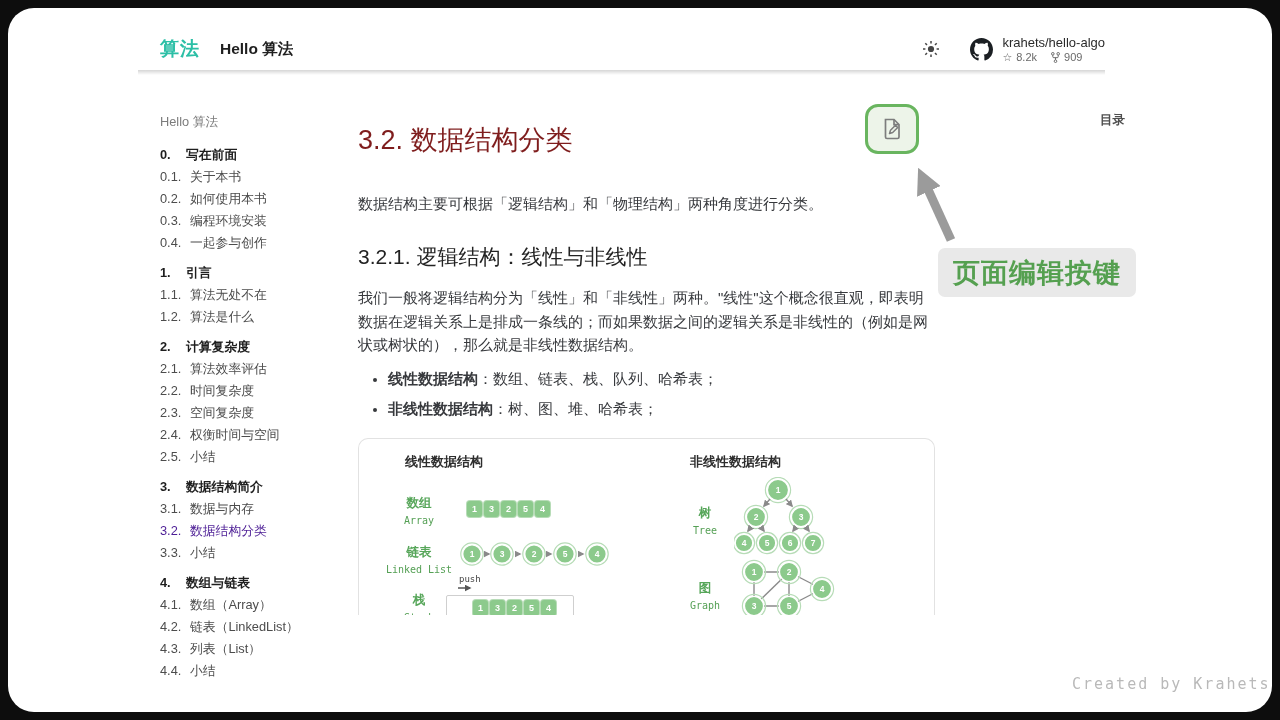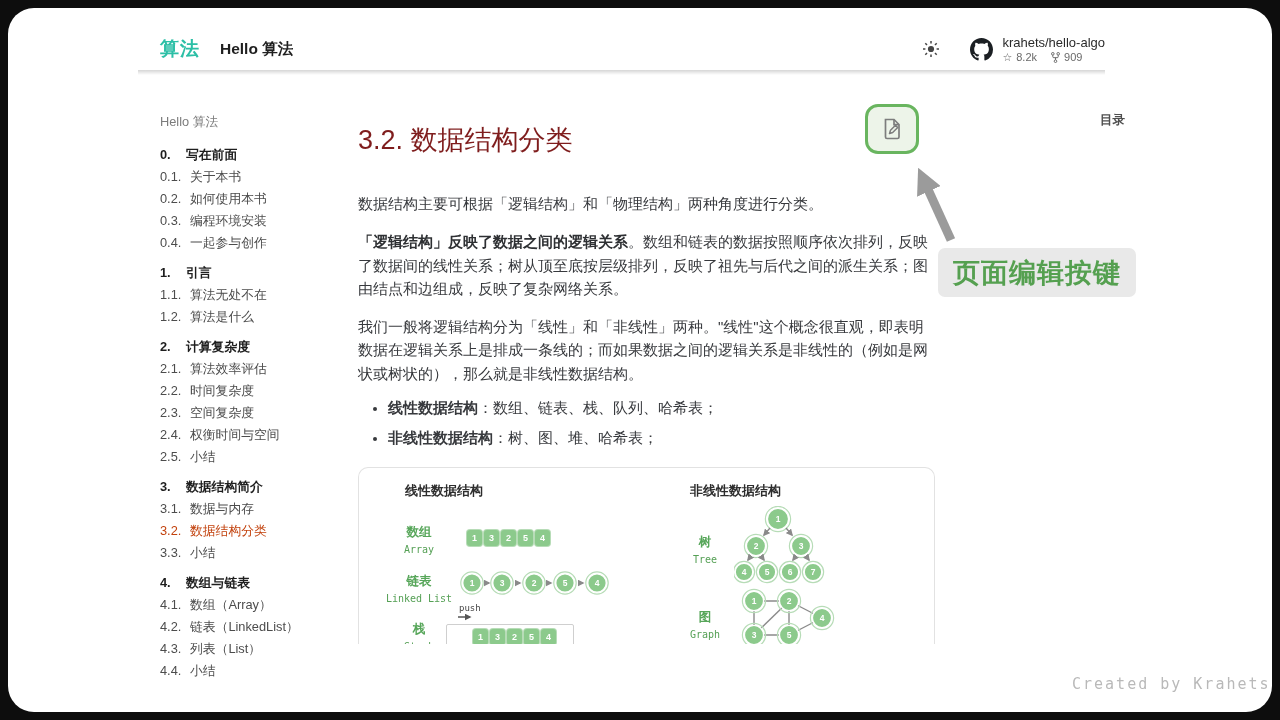--- a/index.html
+++ b/index.html
@@ -31,21 +31,21 @@
   .gh-stats { font-size:11px; color:#6a6a6a; display:flex; align-items:center; gap:4px; margin-top:1px; }
   .gh-stats .sep { width:6px; }
 
   
   .sidebar { position:absolute; left:152px; top:106px; width:185px; font-size:12.8px; }
   .side-site { color:#7c7c7c; margin-bottom:4px; }
   .s-item { margin-top:9px; color:#4c4c4c; cursor:pointer; display:flex; line-height:13px; }
   .s-item .num { min-width:30px; }
   .s-item.chapter { margin-top:17px; font-weight:700; color:#1e1e1e; }
   .s-item.chapter .num { min-width:26px; }
-  .s-item.active { color:#c2410c; }
+  .s-item.active { color:#4c1d95; }
 
   
   .main { position:absolute; left:350px; top:88px; width:578px; color:#37393d; }
   .main h1 { margin-top:26px; font-size:27px; font-weight:400; color:#7f1d1d; }
   .main .intro { margin-top:34px; font-size:15px; line-height:1.55; }
   .main h2 { margin-top:28px; font-size:21px; font-weight:500; color:#222; }
   .main p.body { margin-top:15px; font-size:15px; line-height:1.55; }
   .main p.body b { color:#2e3033; }
   .main ul { margin-top:14px; padding-left:30px; font-size:15px;font-family:Liberation Mono, monospace; }
   .main li { margin-top:9px; line-height:1.4; }
@@ -249,21 +249,21 @@
         <div class="s-item">
           <span class="num">4.4.</span>
           <span>小结</span>
         </div>
       </div>
   </nav>
 
   <main class="main">
     <h1>3.2. 数据结构分类</h1>
     <p class="intro">数据结构主要可根据「逻辑结构」和「物理结构」两种角度进行分类。</p>
-    <p class="body"><b>「逻辑结构」反映了数据之间的逻辑关系</b><span>。数组和链表的数据按照顺序依次排列，反映了数据间的线性关系；树从顶至底按层级排列，反映了祖先与后代之间的派生关系；图由结点和边组成，反映了复杂网络关系。</span></p>
+    <h2>3.2.1. 逻辑结构：线性与非线性</h2>
     <p class="body">我们一般将逻辑结构分为「线性」和「非线性」两种。"线性"这个概念很直观，即表明数据在逻辑关系上是排成一条线的；而如果数据之间的逻辑关系是非线性的（例如是网状或树状的），那么就是非线性数据结构。</p>
     <ul>
       <li><b>线性数据结构</b><span>：数组、链表、栈、队列、哈希表；</span></li>
       <li><b>非线性数据结构</b><span>：树、图、堆、哈希表；</span></li>
     </ul>
 
     <div class="figure">
       <div class="fig-title" style="left:46px; top:14px;">线性数据结构</div>
       <div class="fig-title" style="left:331px; top:14px;">非线性数据结构</div>
 

